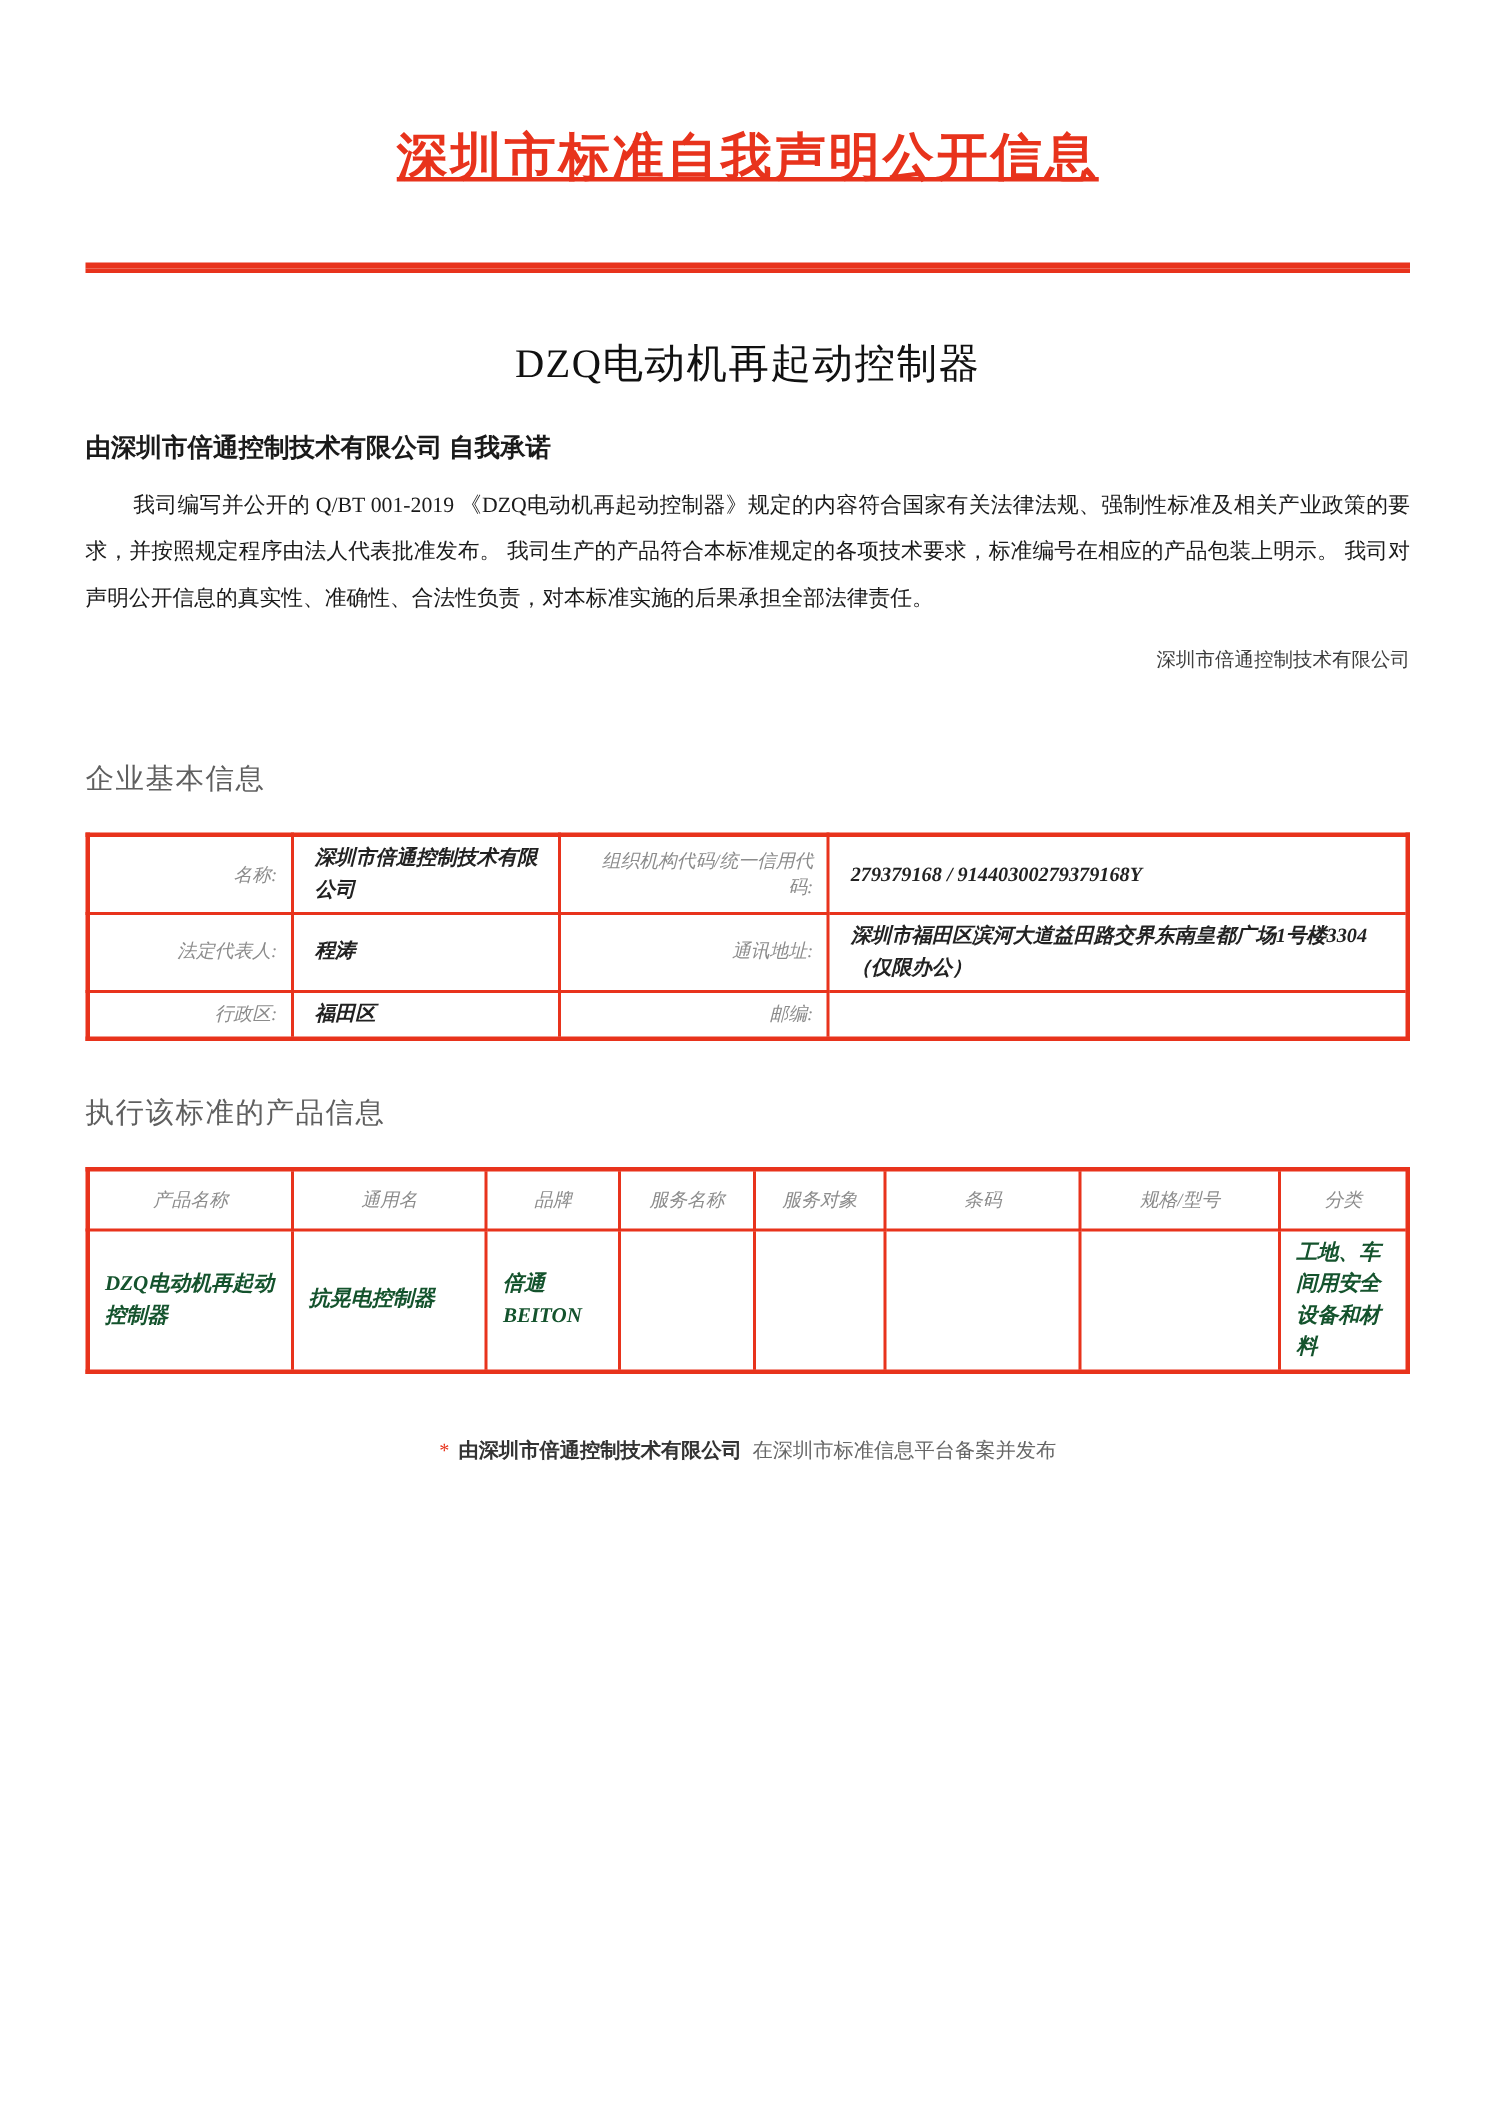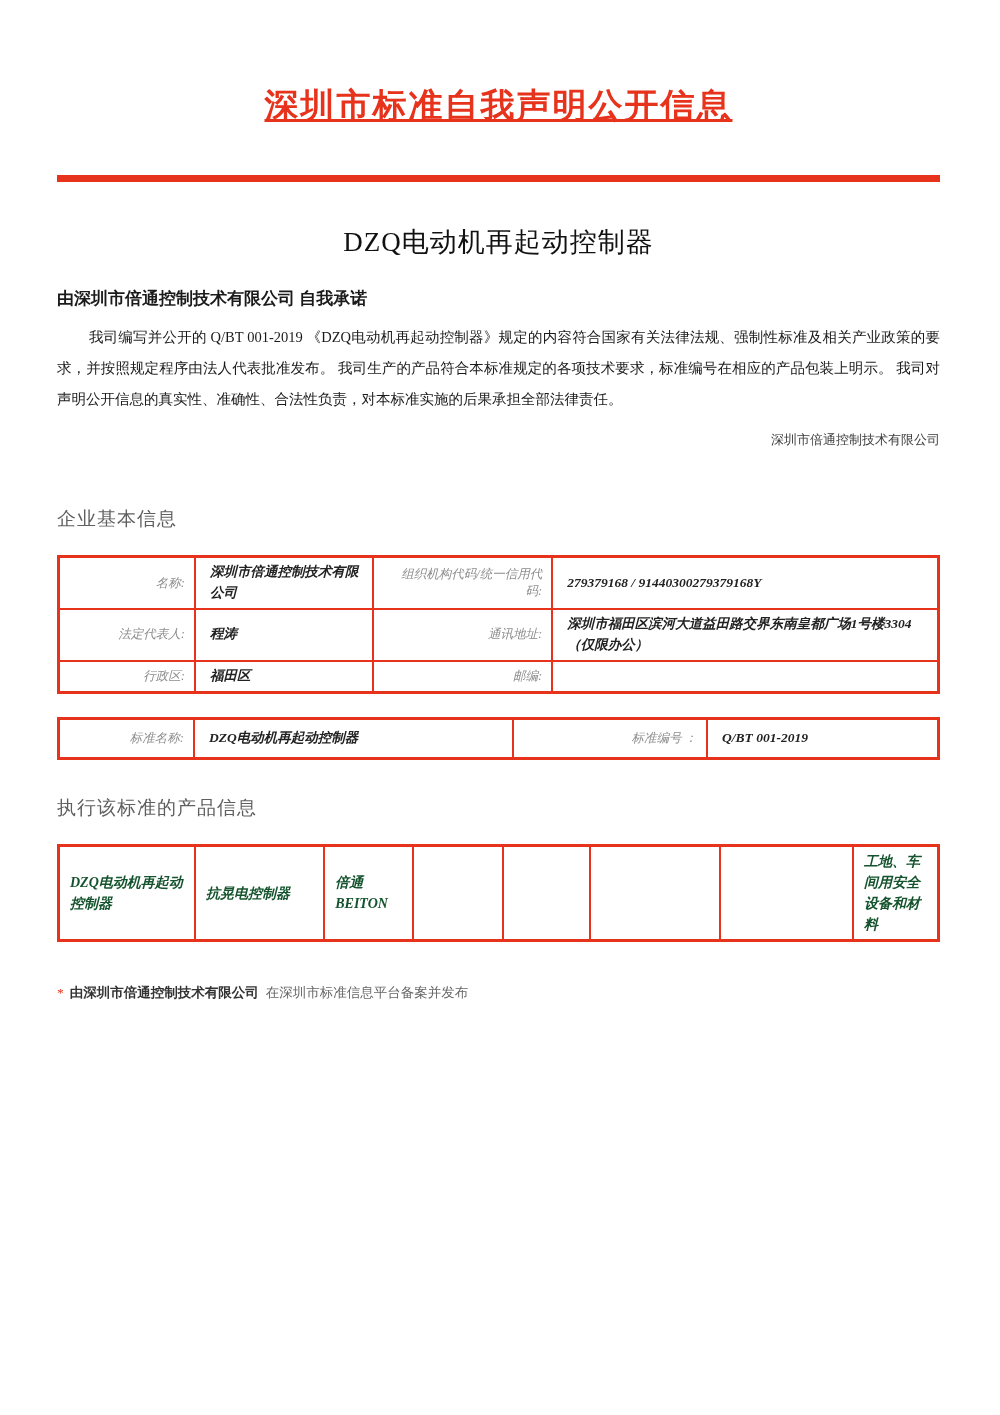--- a/index.html
+++ b/index.html
@@ -120,20 +120,21 @@
     font-size:14px;
     color:#14532d;
     line-height:1.5;
     padding:4px 10px;
   }
   .pre-line{white-space:pre-line;}
   .footnote{
     margin-top:42px;
     font-size:13.5px;
     color:#666;
+    text-align:center;
   }
   .footnote .star{
     color:var(--red);
     margin-right:6px;
   }
   .footnote .bold-part{
     font-weight:bold;
     color:#333;
     margin-right:7px;
   }
@@ -180,51 +181,45 @@
     <tr>
       <td class="lbl">行政区:</td>
       <td class="val">福田区</td>
       <td class="lbl">邮编:</td>
       <td class="val"></td>
     </tr>
   </tbody>
     </table>
 
 
-  <table class="t-standard">
-    <colgroup>
-      <col style="width:15.4%">
-        <col style="width:36.3%">
-        <col style="width:22.0%">
-        <col style="width:26.3%">
-    </colgroup>
-    <tbody>
-        <tr>
-      <td class="lbl">标准名称:</td>
-      <td class="val">DZQ电动机再起动控制器</td>
-      <td class="lbl">标准编号 ：</td>
-      <td class="val">Q/BT 001-2019</td>
-    </tr>
-  </tbody>
-    </table>
 
   <div class="section-title st-3">执行该标准的产品信息</div>
 
   <table class="t-products">
     <colgroup>
       <col style="width:15.5%">
         <col style="width:14.7%">
         <col style="width:10.1%">
         <col style="width:10.2%">
       <col style="width:9.9%">
         <col style="width:14.8%">
         <col style="width:15.1%">
         <col style="width:9.7%">
     </colgroup>
     <tbody>
+        <tr>
+      <th>产品名称</th>
+      <th>通用名</th>
+      <th>品牌</th>
+      <th>服务名称</th>
+      <th>服务对象</th>
+      <th>条码</th>
+      <th>规格/型号</th>
+      <th>分类</th>
+    </tr>
     <tr>
       <td class="pval">DZQ电动机再起动控制器</td>
       <td class="pval">抗晃电控制器</td>
       <td class="pval pre-line">倍通
 BEITON</td>
       <td class="pval"></td>
       <td class="pval"></td>
       <td class="pval"></td>
       <td class="pval"></td>
       <td class="pval">工地、车间用安全设备和材料</td>

